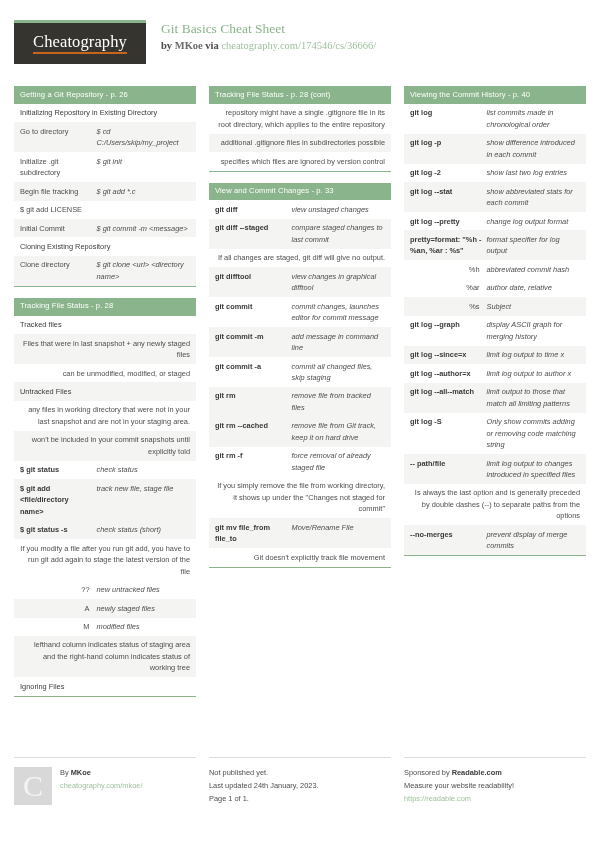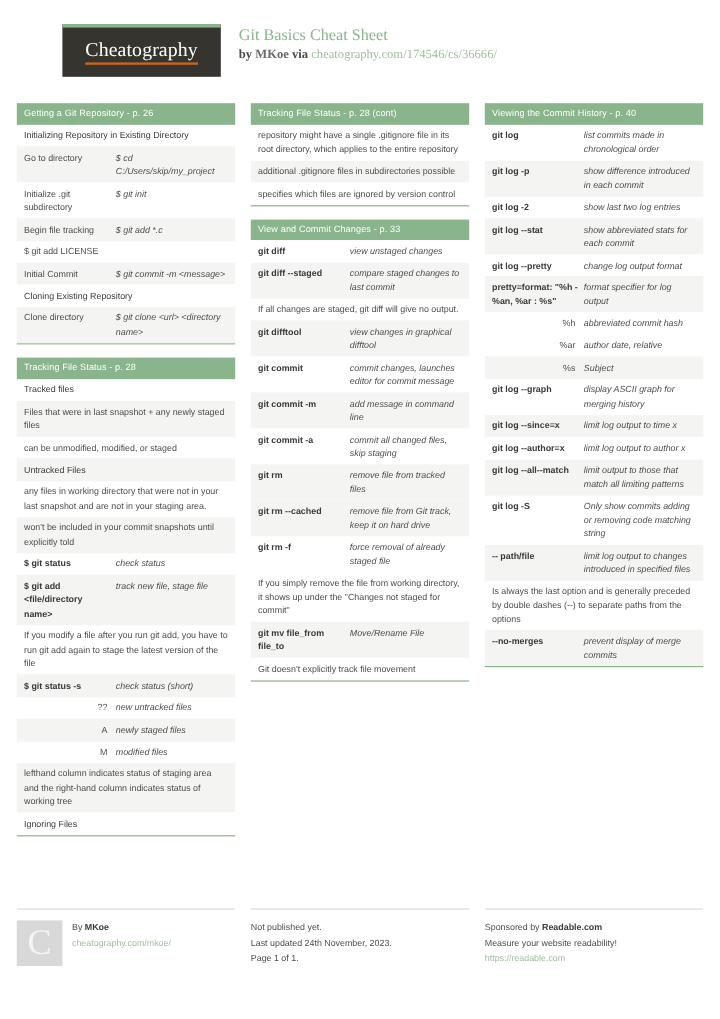--- a/index.html
+++ b/index.html
@@ -27,21 +27,20 @@
   .logo-box {
     width: 132px;
     height: 44px;
     background: #36342f;
     border-top: 3px solid #8ab48b;
     box-sizing: border-box;
     display: flex;
     align-items: center;
     justify-content: center;
     flex: 0 0 auto;
-    margin-left: 38px;
   }
   .logo-text {
     font-family: "Liberation Serif", serif;
     color: #ffffff;
     font-size: 16.5px;
     letter-spacing: 0.1px;
     border-bottom: 2px solid #c8651b;
     line-height: 1.15;
     padding-bottom: 1px;
   }
@@ -102,21 +101,21 @@
 
   .row {
     display: flex;
     font-size: 7.4px;
     line-height: 1.55;
     padding: 3.5px 6px;
     box-sizing: border-box;
     color: #4d4d4d;
   }
   .row.alt { background: #f4f4f2; }
-  .row.plain { display: block; }
+  .row.plain { display: block; text-align: right; }
   .row.sub {                 
     display: block;
     font-weight: normal;
     color: #3a3a3a;
   }
   .cell-k {
     width: 45%;
     flex: 0 0 45%;
     padding-right: 5px;
     box-sizing: border-box;
@@ -228,25 +227,25 @@
           <div class="row plain">any files in working directory that were not in your last snapshot and are not in your staging area.</div>
           <div class="row plain alt">won't be included in your commit snapshots until explicitly told</div>
           <div class="row">
             <div class="cell-k bold">$ git status</div>
             <div class="cell-v">check status</div>
           </div>
           <div class="row alt">
             <div class="cell-k bold">$ git add &lt;file/directory name&gt;</div>
             <div class="cell-v">track new file, stage file</div>
           </div>
-          <div class="row plain">If you modify a file after you run git add, you have to run git add again to stage the latest version of the file</div>
           <div class="row alt">
             <div class="cell-k bold">$ git status -s</div>
             <div class="cell-v">check status (short)</div>
           </div>
+          <div class="row plain">If you modify a file after you run git add, you have to run git add again to stage the latest version of the file</div>
           <div class="row">
             <div class="cell-k right">??</div>
             <div class="cell-v">new untracked files</div>
           </div>
           <div class="row alt">
             <div class="cell-k right">A</div>
             <div class="cell-v">newly staged files</div>
           </div>
           <div class="row">
             <div class="cell-k right">M</div>
@@ -397,21 +396,21 @@
         <div>
           <span>By</span>
           <span class="foot-b">MKoe</span>
         </div>
         <div class="foot-link">cheatography.com/mkoe/</div>
       </div>
     </div>
   </div>
   <div class="foot-col">
     <div>Not published yet.</div>
-    <div>Last updated 24th November, 2023.</div>
+    <div>Last updated 24th January, 2023.</div>
     <div>Page 1 of 1.</div>
   </div>
   <div class="foot-col">
     <div>
       <span>Sponsored by</span>
       <span class="foot-b">Readable.com</span>
     </div>
     <div>Measure your website readability!</div>
     <div class="foot-link">https://readable.com</div>
   </div>

